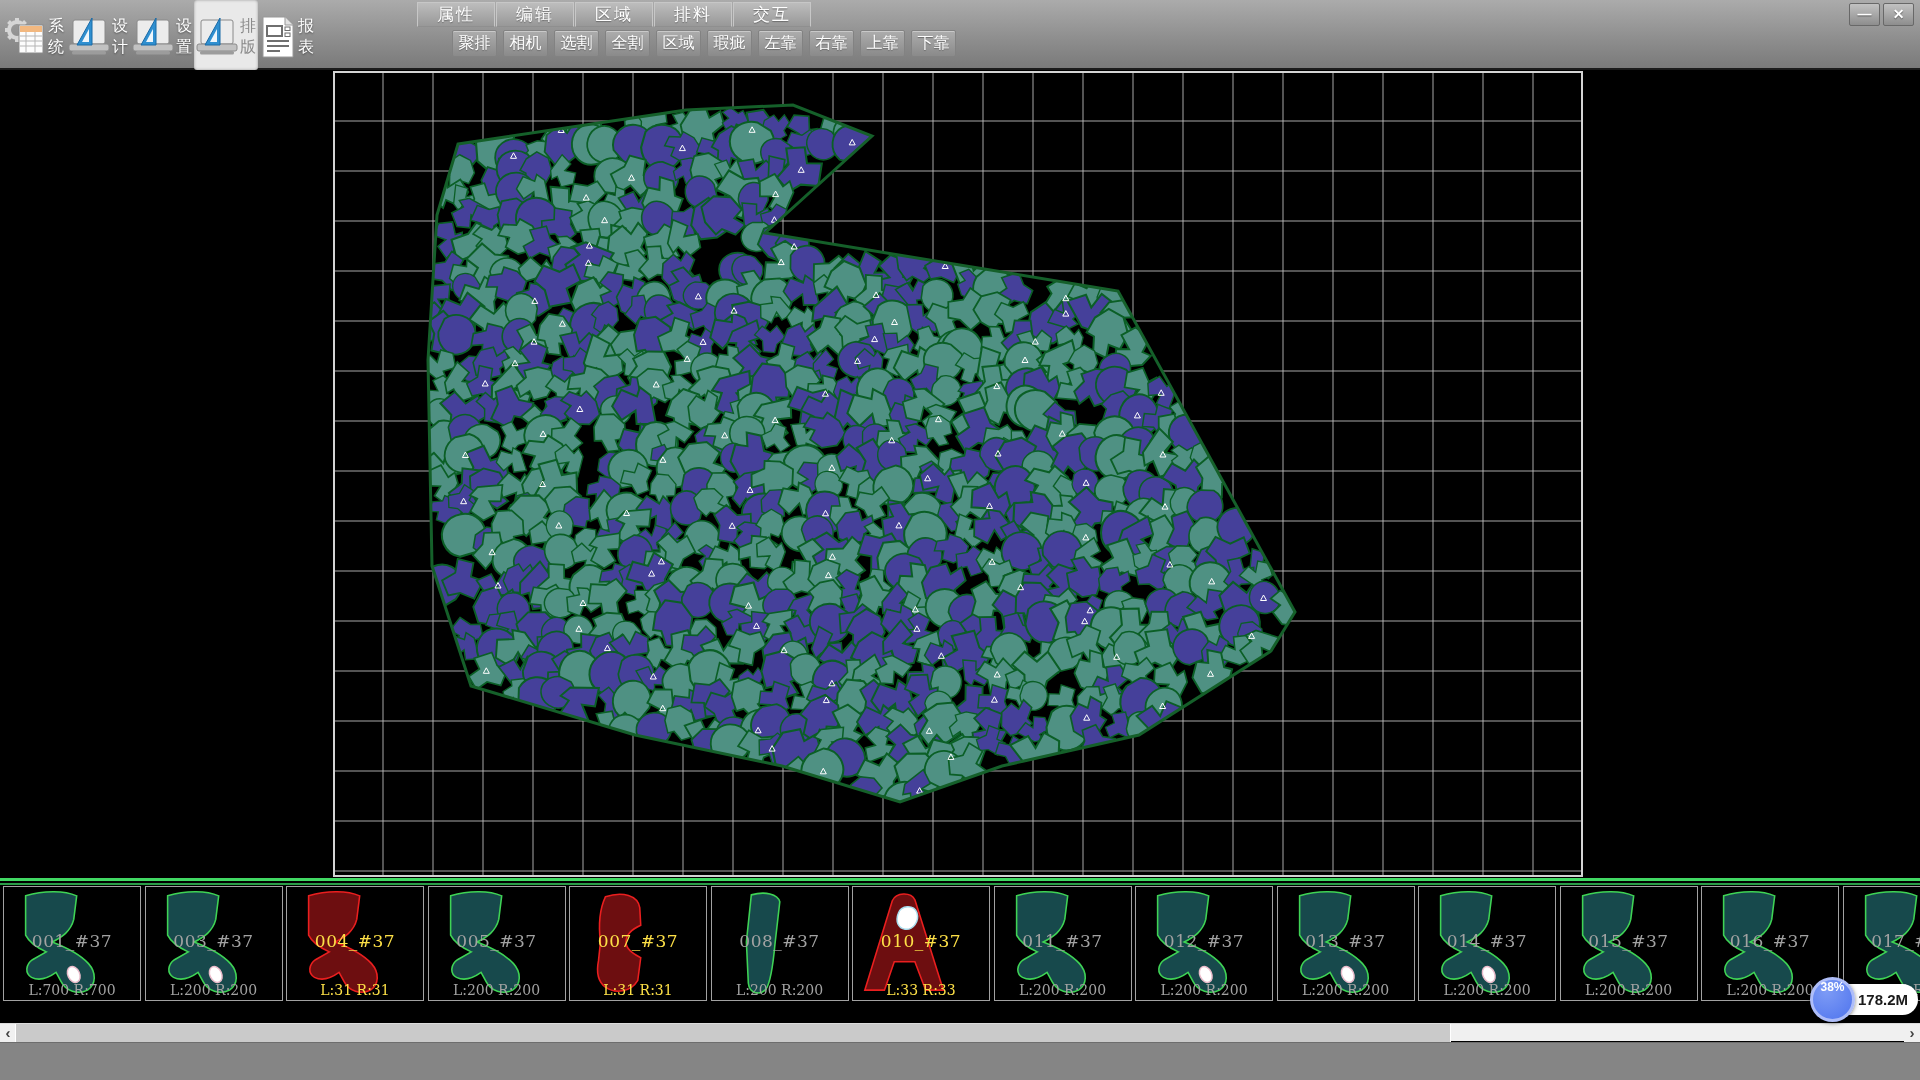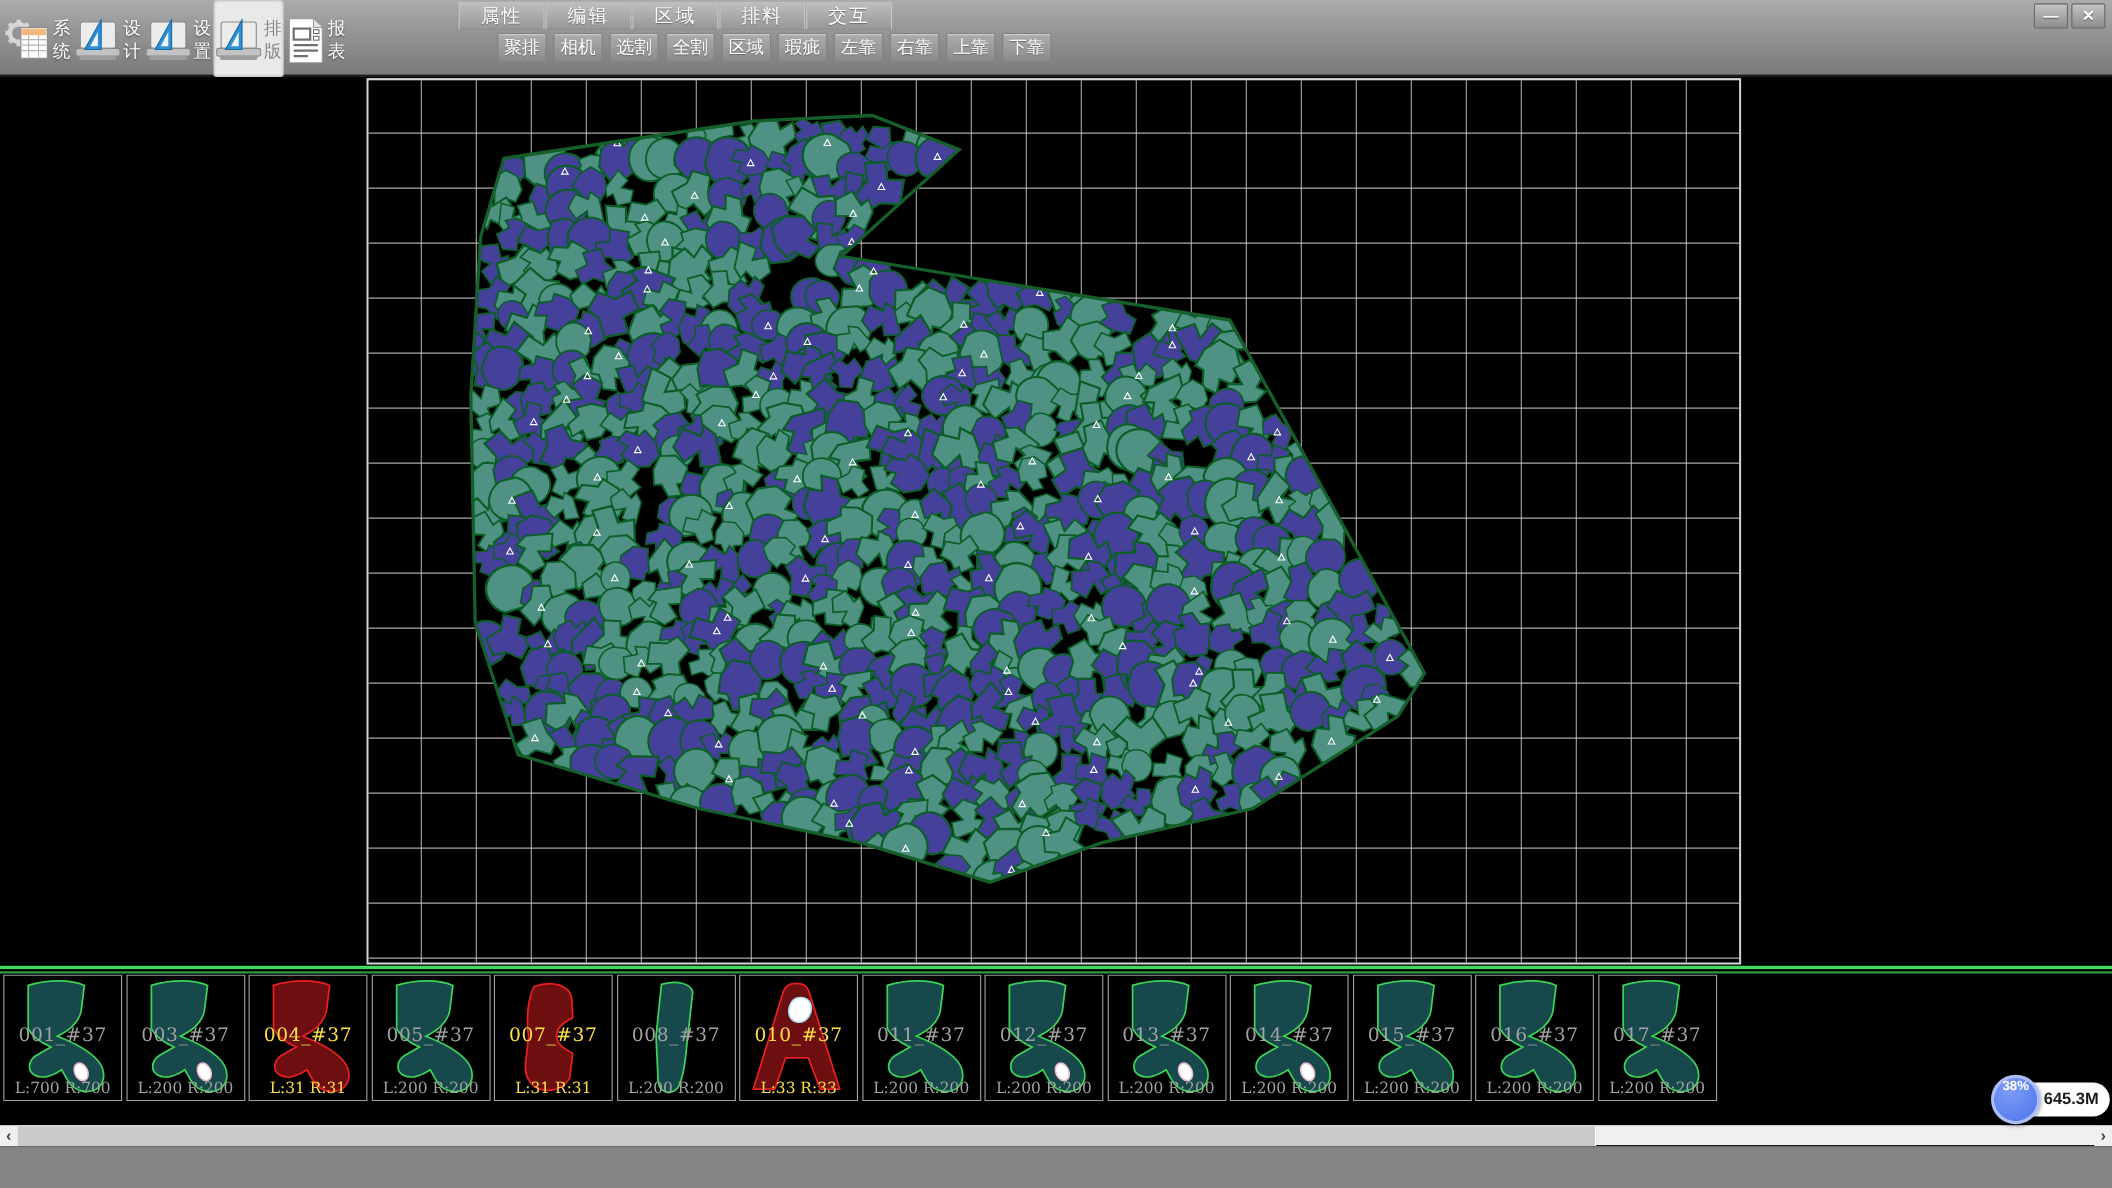--- a/index.html
+++ b/index.html
@@ -34,21 +34,21 @@
 
   
   .canvas{position:absolute;left:333px;top:71px;width:1250px;height:806px;background:#000;}
   .canvas svg{display:block;width:1250px;height:806px;}
 
   
   .sep1{position:absolute;left:0;top:878px;width:1920px;height:3px;background:#41d963;}
   .sep2{position:absolute;left:0;top:883px;width:1920px;height:2px;background:#2a9e47;}
   .strip{position:absolute;left:0;top:886px;width:1920px;height:115px;display:flex;
          padding-left:3px;box-sizing:border-box;overflow:hidden;background:#000;}
-  .cell{position:relative;flex:none;width:108px;height:115px;margin-right:3.5px;background:#000;
+  .cell{position:relative;flex:none;width:138px;height:115px;margin-right:3.5px;background:#000;
         border:1px solid #a2a2a2;box-sizing:border-box;}
   .cell svg{position:absolute;left:1px;top:1px;}
   .cell .pid{position:absolute;left:0;right:0;top:44px;text-align:center;
              font-family:"DejaVu Serif",serif;font-size:17px;letter-spacing:.5px;}
   .cell .pinfo{position:absolute;left:0;right:0;bottom:2px;text-align:center;
              font-family:"DejaVu Serif",serif;font-size:14px;}
   .txt-gray{color:#a2a2a2;} .txt-green{color:#fde047;}
 
   
   .badge-pill{position:absolute;left:1834px;top:984px;width:84px;height:31px;background:#fff;
@@ -1153,21 +1153,21 @@
       <div class="cell">
         <svg width="110" height="111" viewBox="0 0 110 113">
       <path d="M20,8 C40,2 60,3 72,8 L69,32 C66,44 57,50 47,55 C60,60 75,67 84,77 C92,86 92,98 83,104 C73,109 61,105 56,95 L51,86 C44,91 34,95 26,91 C19,87 20,78 27,73 L41,65 C32,61 24,56 20,48 Z" fill="#17494c" stroke="#3fd355" stroke-width="1.6"></path>
         </svg>
     <div class="pid txt-gray">017_#37</div>
     <div class="pinfo txt-gray">L:200 R:200</div>
       </div>
     </div>
 
   <div class="badge-pill">
-    <span>645.3M</span>
+    <span>178.2M</span>
   </div>
   <div class="badge-circle">
     <span>38%</span>
   </div>
 
   <div class="hscroll">
     <div class="sarrow left">‹</div>
     <div class="sthumb"></div>
     <div class="sarrow right">›</div>
   </div>

